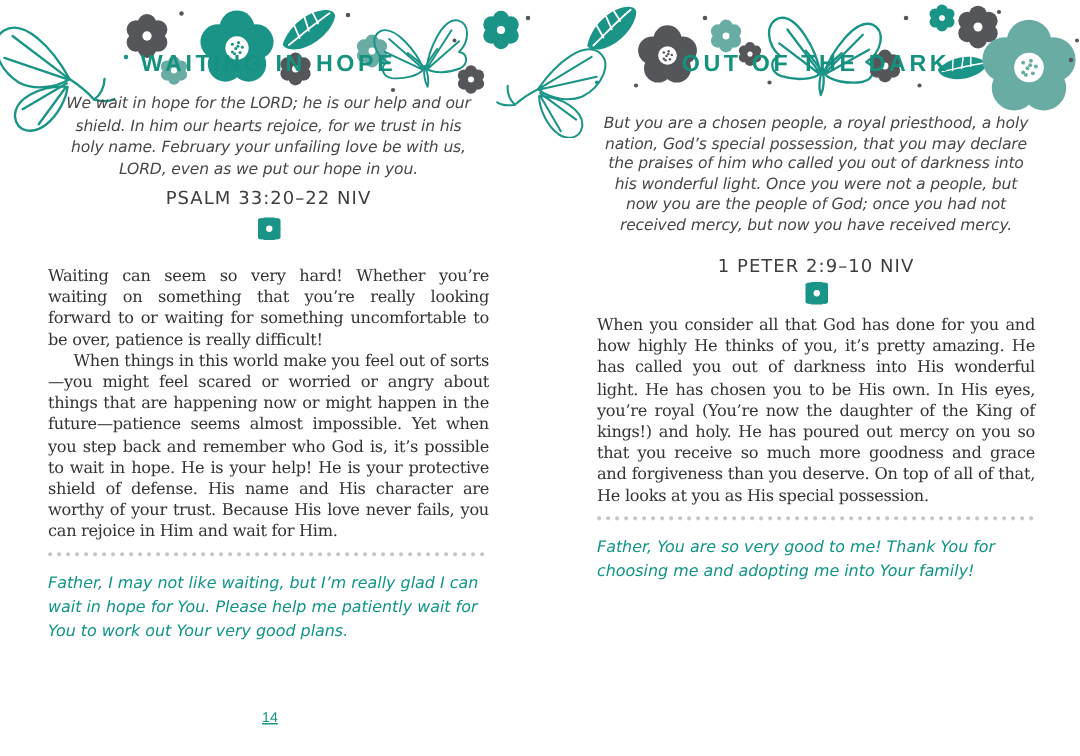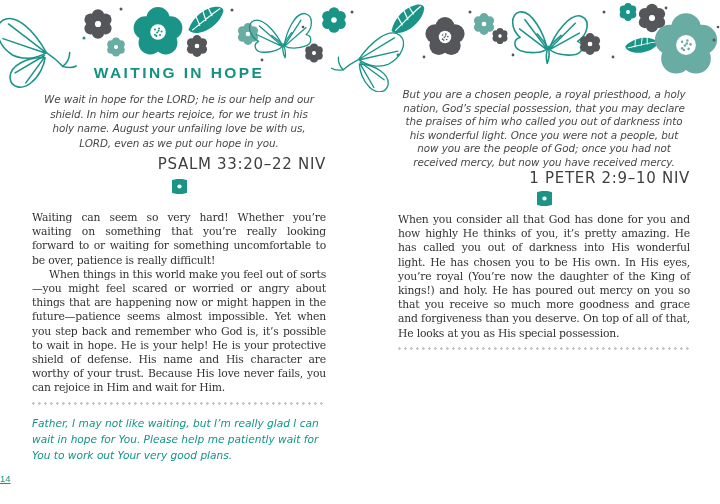--- a/index.html
+++ b/index.html
@@ -13,21 +13,21 @@
   }
   .header-art {
     position: absolute; top: 0; left: 0;
     width: 720px; height: 92px;
     pointer-events: none;
   }
   .page {
     position: relative;
     width: 360px; height: 504px;
     box-sizing: border-box;
-    padding-top: 64px;
+    padding-top: 34px;
   }
   .page.left  { padding-left: 32px; padding-right: 34px; }
   .page.right { padding-left: 38px; padding-right: 30px; }
 
   .title {
     margin: 0; text-align: center;
     font-family: "Liberation Sans", sans-serif;
     font-weight: bold; font-size: 15.5px;
     letter-spacing: 2.4px;
     color: #14927f;
@@ -35,26 +35,26 @@
   .scripture {
     margin: 10px auto 0; max-width: 282px;
     text-align: center;
     font-family: "DejaVu Sans", sans-serif;
     font-style: italic; font-size: 10.4px; line-height: 14.5px;
     letter-spacing: -0.1px;
     color: #484848;
   }
   .page.right .scripture { max-width: 322px; line-height: 13.5px; margin-top: 24px; }
   .reference {
-    margin: 5px 0 0; text-align: right;
+    margin: 5px 0 0; text-align: center;
     font-family: "DejaVu Sans", sans-serif;
-    font-size: 15px; letter-spacing: 0.7px;
+    font-size: 12px; letter-spacing: 0.7px;
     color: #3e3e3e;
   }
-  .page.right .reference { margin-top: 0; }
+  .page.right .reference { margin-top: 13px; }
   .ornament { margin: 6px auto 0; width: 15px; height: 15px; }
   .page.right .ornament { margin-top: 4px; }
   .ornament svg { display: block; }
 
   .body-copy {
     margin: 17px 0 0;
     text-align: justify;
     font-size: 10.8px; line-height: 14.2px;
     letter-spacing: -0.2px;
     color: #333333;
@@ -69,21 +69,21 @@
   }
   .prayer {
     margin: 10px auto 0; max-width: 302px;
     font-family: "DejaVu Sans", sans-serif;
     font-style: italic; font-size: 10.6px; line-height: 16px;
     color: #0f9488;
   }
   .page.right .prayer { max-width: 320px; }
   .page-number {
     position: absolute; bottom: 20px; left: 0;
-    width: 100%; 
+    width: 100%; text-align: center;
     font-family: "Liberation Sans", sans-serif;
     font-size: 9.5px; color: #1b9484; text-decoration: underline;
   }
 </style>
 </head>
 <body>
 
 <div class="spread">
 
   <svg class="header-art" viewBox="0 0 720 92" aria-hidden="true">
@@ -171,39 +171,41 @@
       <circle cx="604" cy="12" r="1.5" fill="#55565a"></circle>
       <circle cx="613" cy="57" r="1.4" fill="#55565a"></circle>
       <circle cx="666" cy="8" r="1.4" fill="#55565a"></circle>
       <circle cx="714" cy="40" r="1.5" fill="#55565a"></circle>
       <circle cx="718" cy="27" r="1.3" fill="#55565a"></circle>
     </g>
   </svg>
 
   <section class="page left">
     <h1 class="title">WAITING IN HOPE</h1>
-    <p class="scripture">We wait in hope for the LORD; he is our help and our shield. In him our hearts rejoice, for we trust in his holy name. August your unfailing love be with us, LORD, even as we put our hope in you.</p>
+    <p class="scripture">We wait in hope for the LORD; he is our help and our shield. In him our hearts rejoice, for we trust in his holy name. February your unfailing love be with us, LORD, even as we put our hope in you.</p>
     <p class="reference">PSALM 33:20–22 NIV</p>
     <div class="ornament">
       <svg width="15" height="15" viewBox="-7.5 -7.5 15 15">
           <use href="#flower6" fill="#1b9488" transform="scale(1.05)"></use>
         </svg>
     </div>
     <p class="body-copy">Waiting can seem so very hard! Whether you’re waiting on something that you’re really looking forward to or waiting for something uncomfortable to be over, patience is really difficult!</p>
     <p class="body-copy indented">When things in this world make you feel out of sorts—you might feel scared or worried or angry about things that are happening now or might happen in the future—patience seems almost impossible. Yet when you step back and remember who God is, it’s possible to wait in hope. He is your help! He is your protective shield of defense. His name and His character are worthy of your trust. Because His love never fails, you can rejoice in Him and wait for Him.</p>
     <div class="divider"></div>
     <p class="prayer">Father, I may not like waiting, but I’m really glad I can wait in hope for You. Please help me patiently wait for You to work out Your very good plans.</p>
     <div class="page-number">14</div>
   </section>
 
   <section class="page right">
+    <h1 class="title">OUT OF THE DARK</h1>
     <p class="scripture">But you are a chosen people, a royal priesthood, a holy nation, God’s special possession, that you may declare the praises of him who called you out of darkness into his wonderful light. Once you were not a people, but now you are the people of God; once you had not received mercy, but now you have received mercy.</p>
     <p class="reference">1 PETER 2:9–10 NIV</p>
     <div class="ornament">
       <svg width="15" height="15" viewBox="-7.5 -7.5 15 15">
           <use href="#flower6" fill="#1b9488" transform="scale(1.05)"></use>
         </svg>
     </div>
     <p class="body-copy">When you consider all that God has done for you and how highly He thinks of you, it’s pretty amazing. He has called you out of darkness into His wonderful light. He has chosen you to be His own. In His eyes, you’re royal (You’re now the daughter of the King of kings!) and holy. He has poured out mercy on you so that you receive so much more goodness and grace and forgiveness than you deserve. On top of all of that, He looks at you as His special possession.</p>
     <div class="divider"></div>
+    <p class="prayer">Father, You are so very good to me! Thank You for choosing me and adopting me into Your family!</p>
   </section>
 
 </div>
 
 </body></html>

